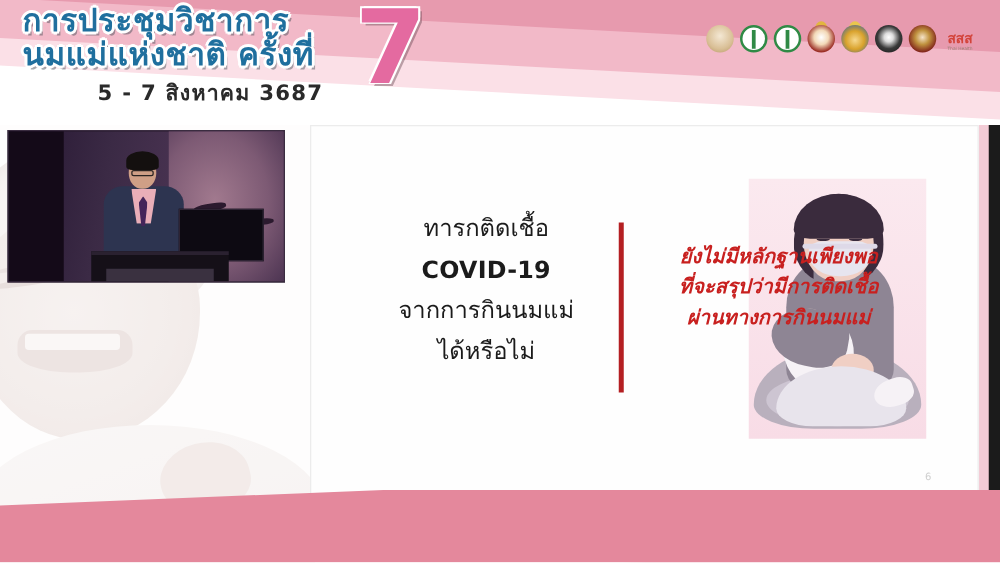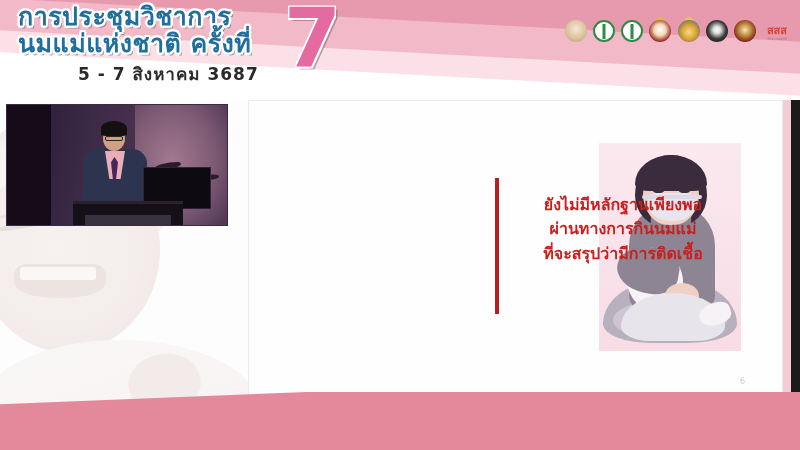--- a/index.html
+++ b/index.html
@@ -113,21 +113,21 @@
     text-shadow:
       -1.2px -1.2px 0 #fff, 1.2px -1.2px 0 #fff,
       -1.2px 1.2px 0 #fff, 1.2px 1.2px 0 #fff,
       2px 2.4px 0 rgba(70,80,95,.5);
   }
   .tagline .amp { color:#ef8fb6; }
 
   
   .logos {
     position:absolute; left:562px; top:16px; width:232px; height:40px;
-    display:flex; align-items:center; justify-content:space-between;
+    display:flex; align-items:center; 
   }
   .logo { width:27px; height:34px; position:relative; }
   .logo .disc {
     position:absolute; left:50%; top:1px; transform:translateX(-50%);
     width:22px; height:22px; border-radius:50%;
     display:block;
   }
   .logo .cap {
     position:absolute; left:50%; top:-2px; transform:translateX(-50%);
     width:10px; height:12px; border-radius:50% 50% 20% 20%;
@@ -167,21 +167,21 @@
   .divider {
     position:absolute; left:246px; top:77px; width:4px; height:136px;
     background:#b41f22;
   }
   .answer {
     position:absolute; left:258px; top:92px; width:232px;
     text-align:center; color:#c8201f;
     font-size:16px; line-height:1.52; font-weight:bold;
     z-index:3;
   }
-  .answer .al { display:block; }
+  .answer .al { display:block;font-style:italic; }
   .page-num {
     position:absolute; right:37px; bottom:9px;
     font-size:8px; color:#cfcfcf;
   }
 
   
   .illus {
     position:absolute; left:350px; top:42px; width:142px; height:208px;
     background:linear-gradient(180deg,#fbe9ef 0%,#f8dce6 100%);
     overflow:hidden; z-index:1;
@@ -423,27 +423,33 @@
       <div class="il-eye-r"></div>
       <div class="il-mask"></div>
       <div class="il-baby"></div>
       <div class="il-baby-head"></div>
       <div class="il-arm"></div>
       <div class="il-hand"></div>
       <div class="il-lap"></div>
       <div class="il-foot"></div>
     </div>
 
+    <div class="q-block">
+      <span class="ql">ทารกติดเชื้อ</span>
+      <span class="ql covid">COVID-19</span>
+      <span class="ql">จากการกินนมแม่</span>
+      <span class="ql">ได้หรือไม่</span>
+    </div>
 
     <div class="divider"></div>
 
     <div class="answer">
       <span class="al">ยังไม่มีหลักฐานเพียงพอ</span>
+      <span class="al">ที่จะสรุปว่ามีการติดเชื้อ</span>
       <span class="al">ผ่านทางการกินนมแม่</span>
-      <span class="al">ที่จะสรุปว่ามีการติดเชื้อ</span>
     </div>
 
     <div class="page-num">6</div>
   </div>
 
   <div class="wedge">
     <div class="wedge-light"></div>
     <div class="wedge-fill"></div>
   </div>
 

